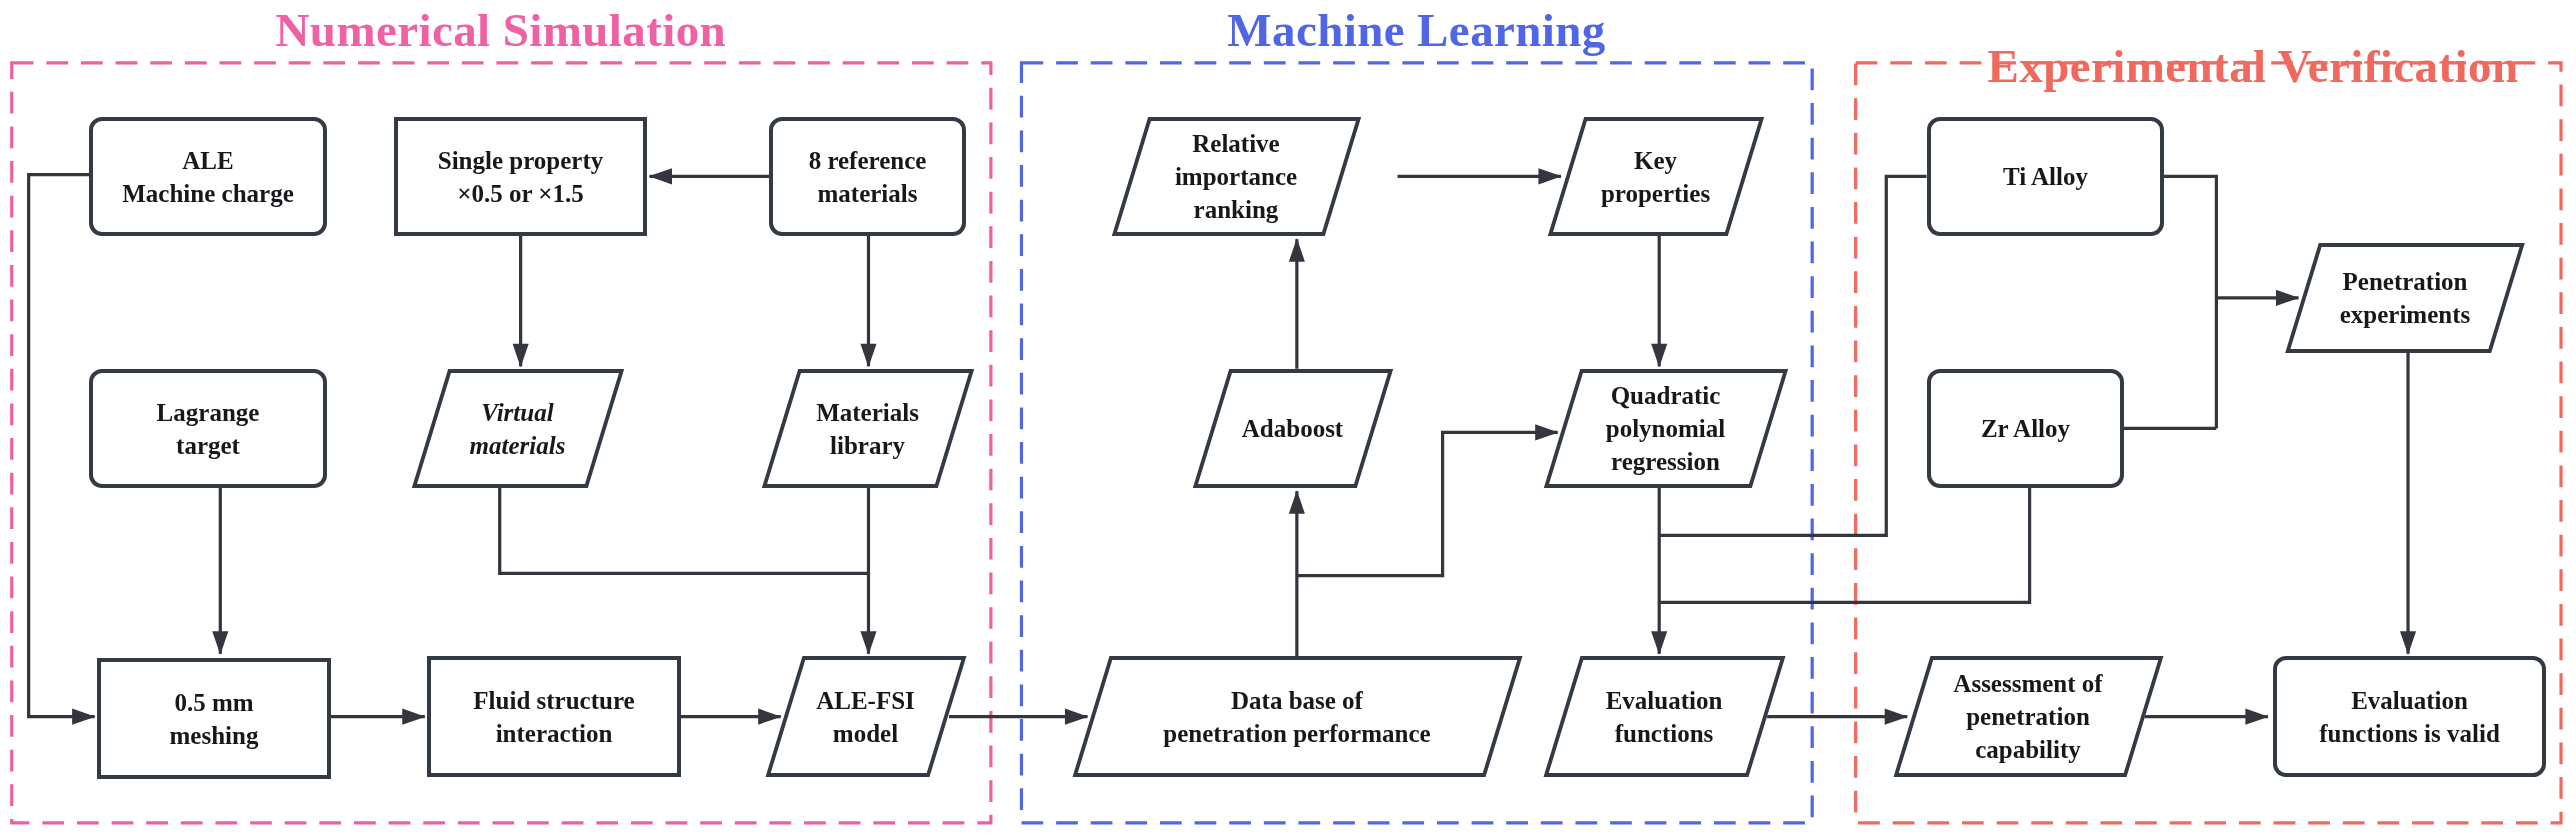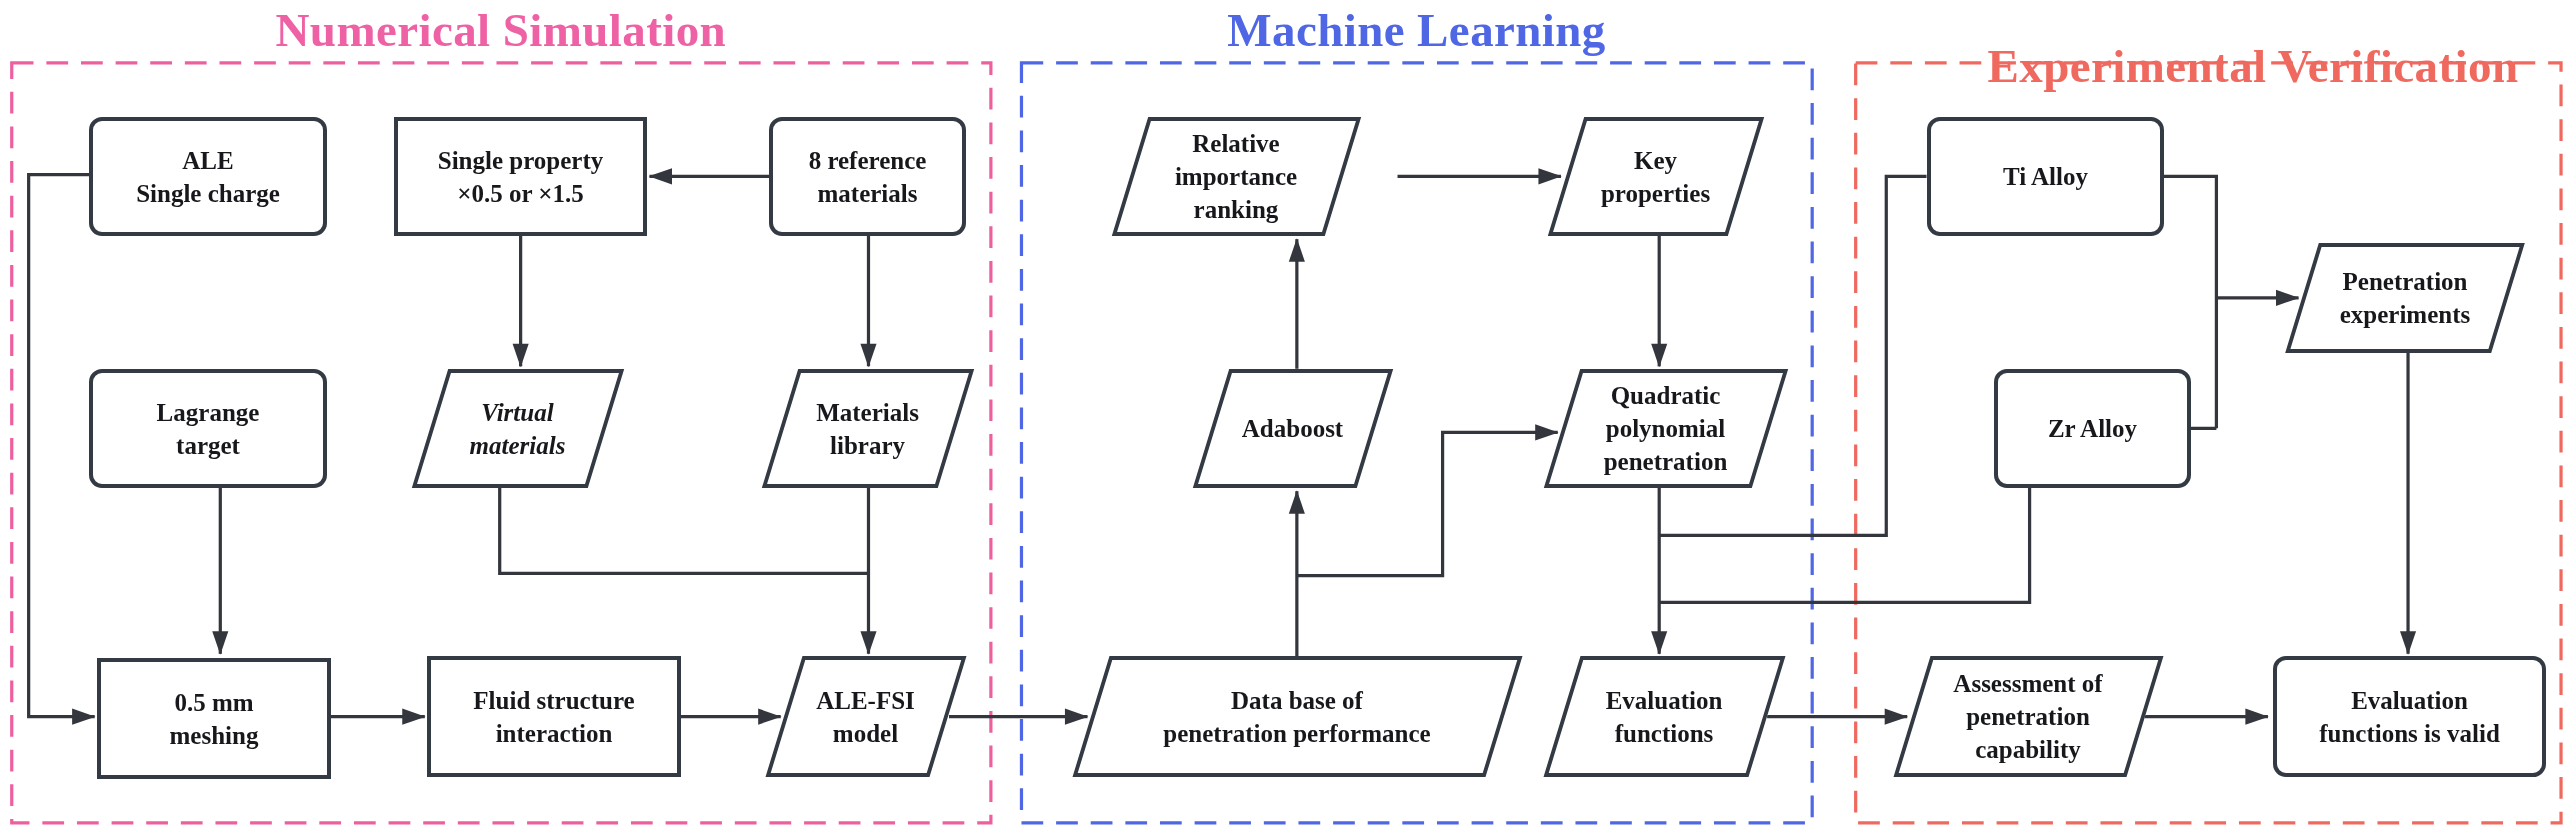--- a/index.html
+++ b/index.html
@@ -40,21 +40,21 @@
   
   #n-relimp     { left:1111px; top:117px; width:250px; height:119px; }
   #n-keyprop    { left:1547px; top:117px; width:217px; height:119px; }
   #n-adaboost   { left:1192px; top:369px; width:201px; height:119px; }
   #n-quadratic  { left:1543px; top:369px; width:245px; height:119px; }
   #n-database   { left:1072px; top:656px; width:450px; height:121px; }
   #n-evalfun    { left:1543px; top:656px; width:242px; height:121px; }
 
   
   #n-tialloy    { left:1927px; top:117px; width:237px; height:119px; }
-  #n-zralloy    { left:1994px; top:369px; width:197px; height:119px; }
+  #n-zralloy    { left:1927px; top:369px; width:197px; height:119px; }
   #n-penexp     { left:2285px; top:243px; width:240px; height:110px; }
   #n-penexp .shape { left:17px; right:17px; }
   #n-assess     { left:1893px; top:656px; width:270px; height:121px; }
   #n-evalvalid  { left:2273px; top:656px; width:273px; height:121px; }
 </style>
 </head>
 <body>
 
 <div id="canvas">
 
@@ -97,21 +97,21 @@
     <polyline class="edge" points="2662,890 2816,890" marker-end="url(#arrow)"></polyline>
   </svg>
 
   <div class="sec-title" id="t-ns" style="color: rgb(238, 97, 165);">Numerical Simulation</div>
   <div class="sec-title" id="t-ml" style="color: rgb(79, 103, 228);">Machine Learning</div>
   <div class="sec-title" id="t-ev" style="color: rgb(240, 105, 95);">Experimental Verification</div>
 
   <div class="node rounded" id="n-ale">
     <div class="shape"></div>
     <div class="label">ALE
-Single charge</div>
+Machine charge</div>
   </div>
   <div class="node rect" id="n-single">
     <div class="shape"></div>
     <div class="label">Single property
 ×0.5 or ×1.5</div>
   </div>
   <div class="node rounded" id="n-refmat">
     <div class="shape"></div>
     <div class="label">8 reference
 materials</div>
@@ -159,21 +159,21 @@
 properties</div>
   </div>
   <div class="node pgram" id="n-adaboost">
     <div class="shape"></div>
     <div class="label">Adaboost</div>
   </div>
   <div class="node pgram" id="n-quadratic">
     <div class="shape"></div>
     <div class="label">Quadratic
 polynomial
-penetration</div>
+regression</div>
   </div>
   <div class="node pgram" id="n-database">
     <div class="shape"></div>
     <div class="label">Data base of
 penetration performance</div>
   </div>
   <div class="node pgram" id="n-evalfun">
     <div class="shape"></div>
     <div class="label">Evaluation
 functions</div>

